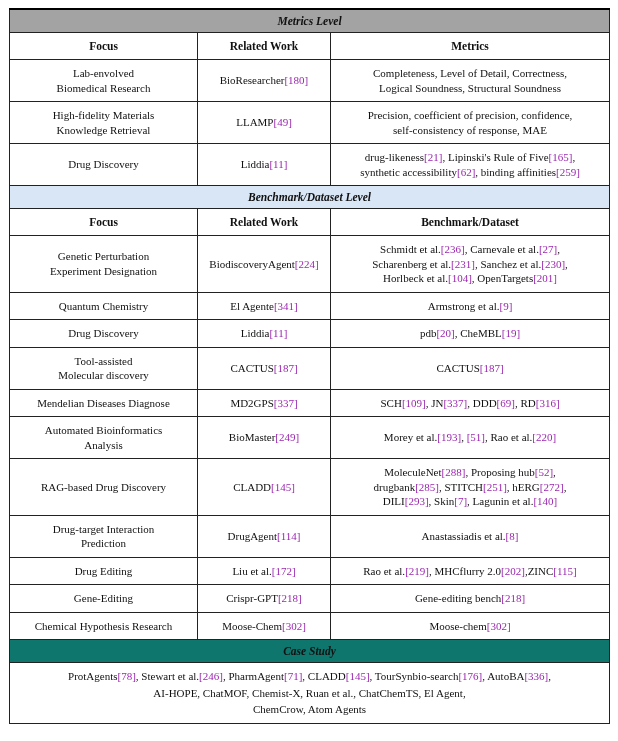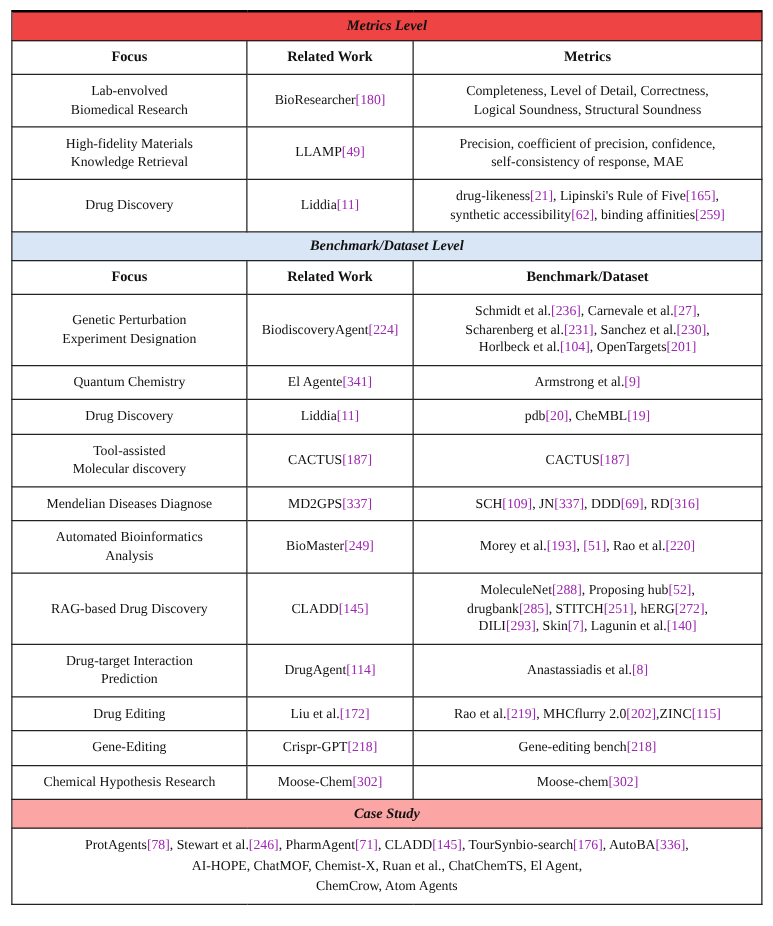--- a/index.html
+++ b/index.html
@@ -61,21 +61,21 @@
 
 <div class="page">
   <table class="survey-table">
     <colgroup>
       <col style="width:188px">
       <col style="width:133px">
       <col style="width:279px">
     </colgroup>
     <tbody>
         <tr>
-          <td colspan="3" class="band" style="background:#ef4444">Metrics Level</td>
+          <td colspan="3" class="band" style="background:#a3a3a3">Metrics Level</td>
         </tr>
         <tr>
           <td class="colhead">Focus</td>
           <td class="colhead">Related Work</td>
           <td class="colhead">Metrics</td>
         </tr>
         <tr>
           <td class="cell">Lab-envolved<br>Biomedical Research</td>
           <td class="cell">BioResearcher<span class="cite" style="color:#9c27b0">[180]</span></td>
           <td class="cell">Completeness, Level of Detail, Correctness,<br>Logical Soundness, Structural Soundness</td>
@@ -147,20 +147,20 @@
           <td class="cell">Gene-Editing</td>
           <td class="cell">Crispr-GPT<span class="cite" style="color:#9c27b0">[218]</span></td>
           <td class="cell">Gene-editing bench<span class="cite" style="color:#9c27b0">[218]</span></td>
         </tr>
         <tr>
           <td class="cell">Chemical Hypothesis Research</td>
           <td class="cell">Moose-Chem<span class="cite" style="color:#9c27b0">[302]</span></td>
           <td class="cell">Moose-chem<span class="cite" style="color:#9c27b0">[302]</span></td>
         </tr>
         <tr>
-          <td colspan="3" class="band" style="background:#fca5a5">Case Study</td>
+          <td colspan="3" class="band" style="background:#0f766e">Case Study</td>
         </tr>
         <tr>
           <td colspan="3" class="case-text">ProtAgents<span class="cite" style="color:#9c27b0">[78]</span>, Stewart et al.<span class="cite" style="color:#9c27b0">[246]</span>, PharmAgent<span class="cite" style="color:#9c27b0">[71]</span>, CLADD<span class="cite" style="color:#9c27b0">[145]</span>, TourSynbio-search<span class="cite" style="color:#9c27b0">[176]</span>, AutoBA<span class="cite" style="color:#9c27b0">[336]</span>,<br>AI-HOPE, ChatMOF, Chemist-X, Ruan et al., ChatChemTS, El Agent,<br>ChemCrow, Atom Agents</td>
         </tr>
       </tbody>
   </table>
 </div>
 
 </body></html>

